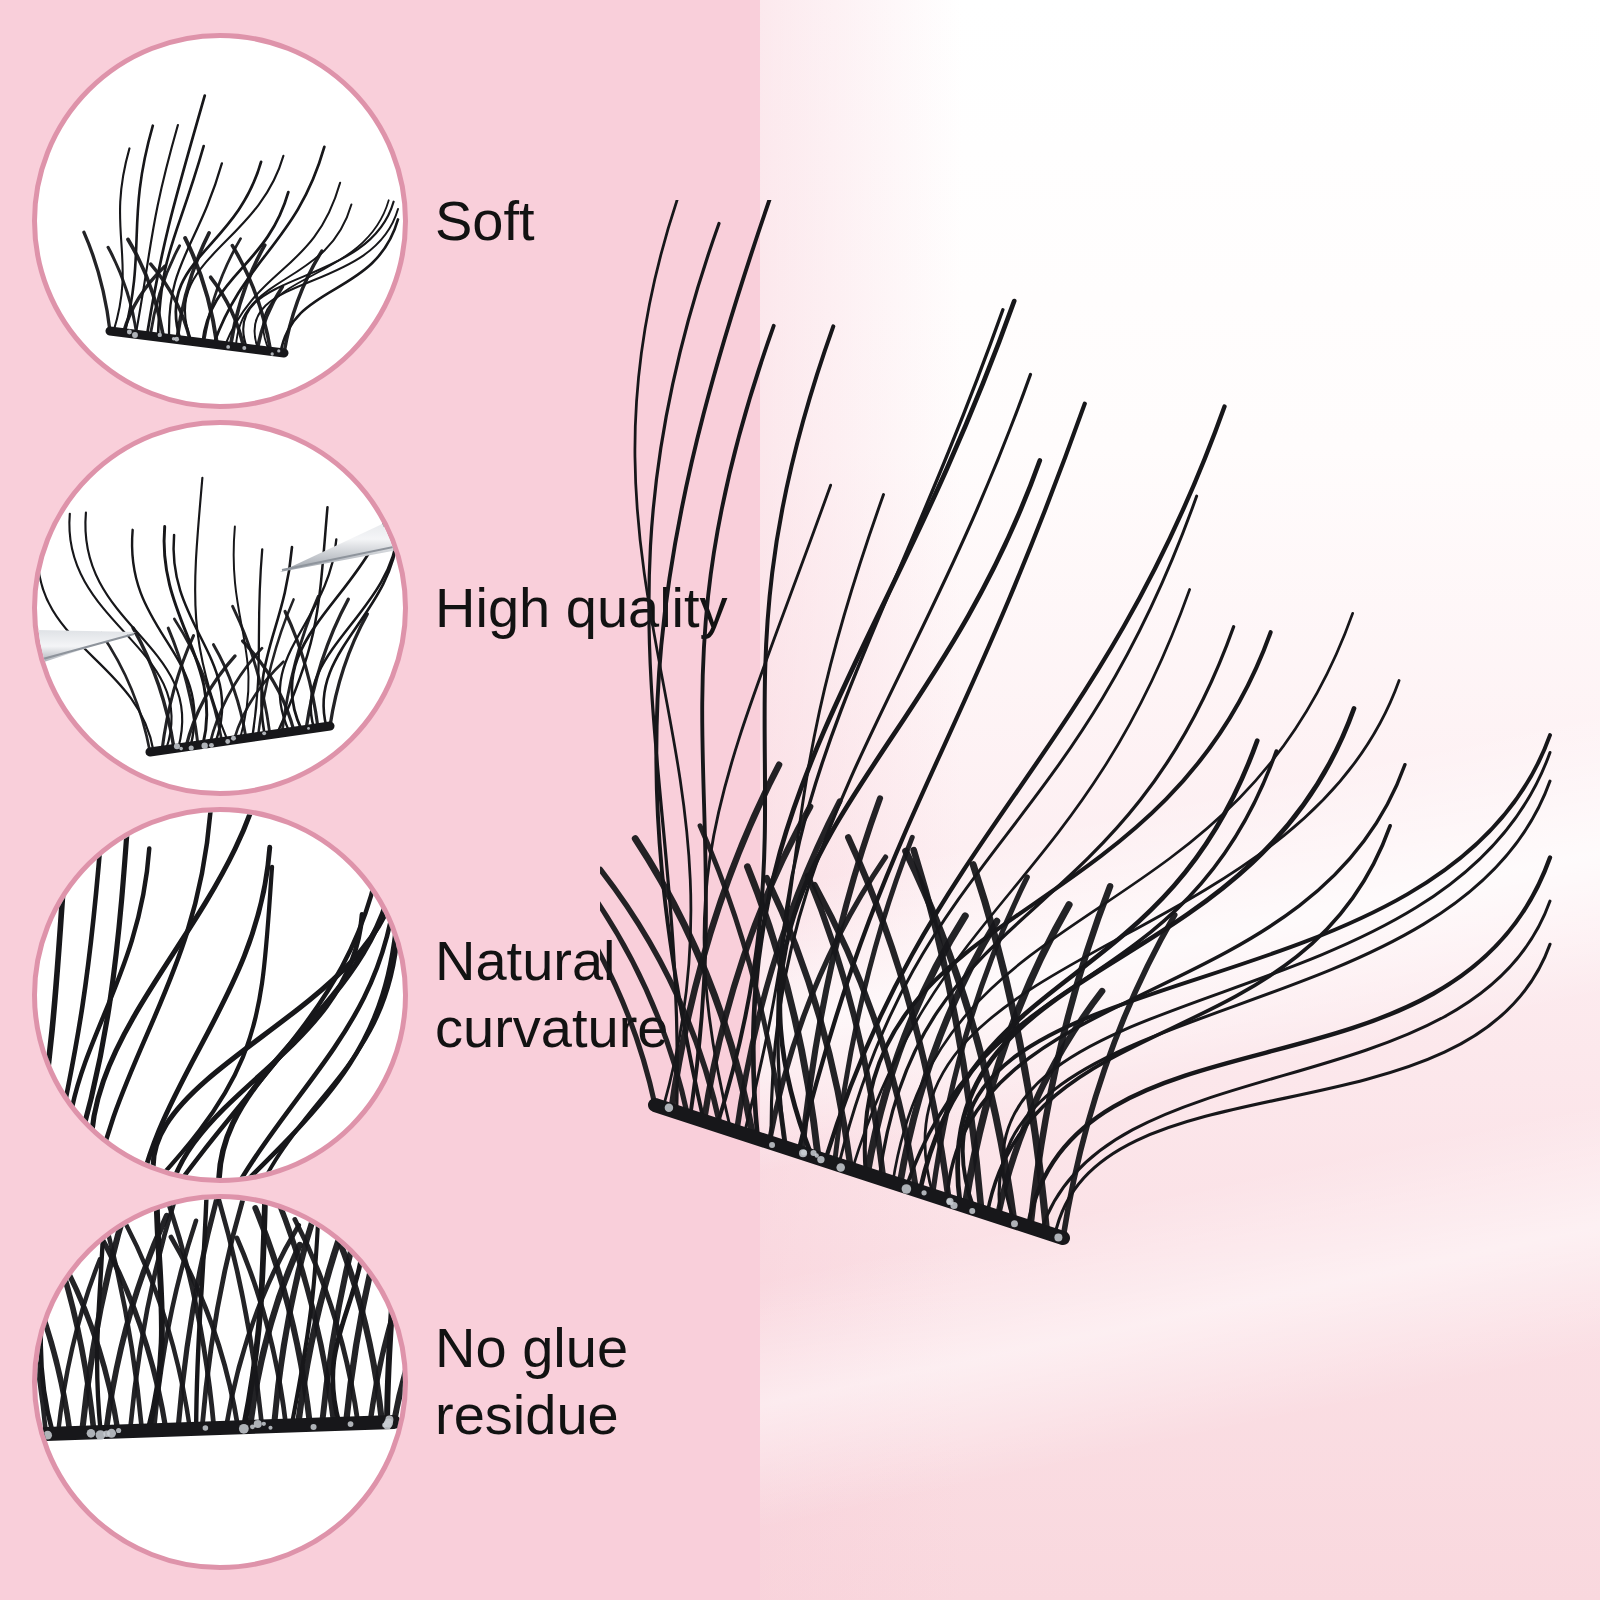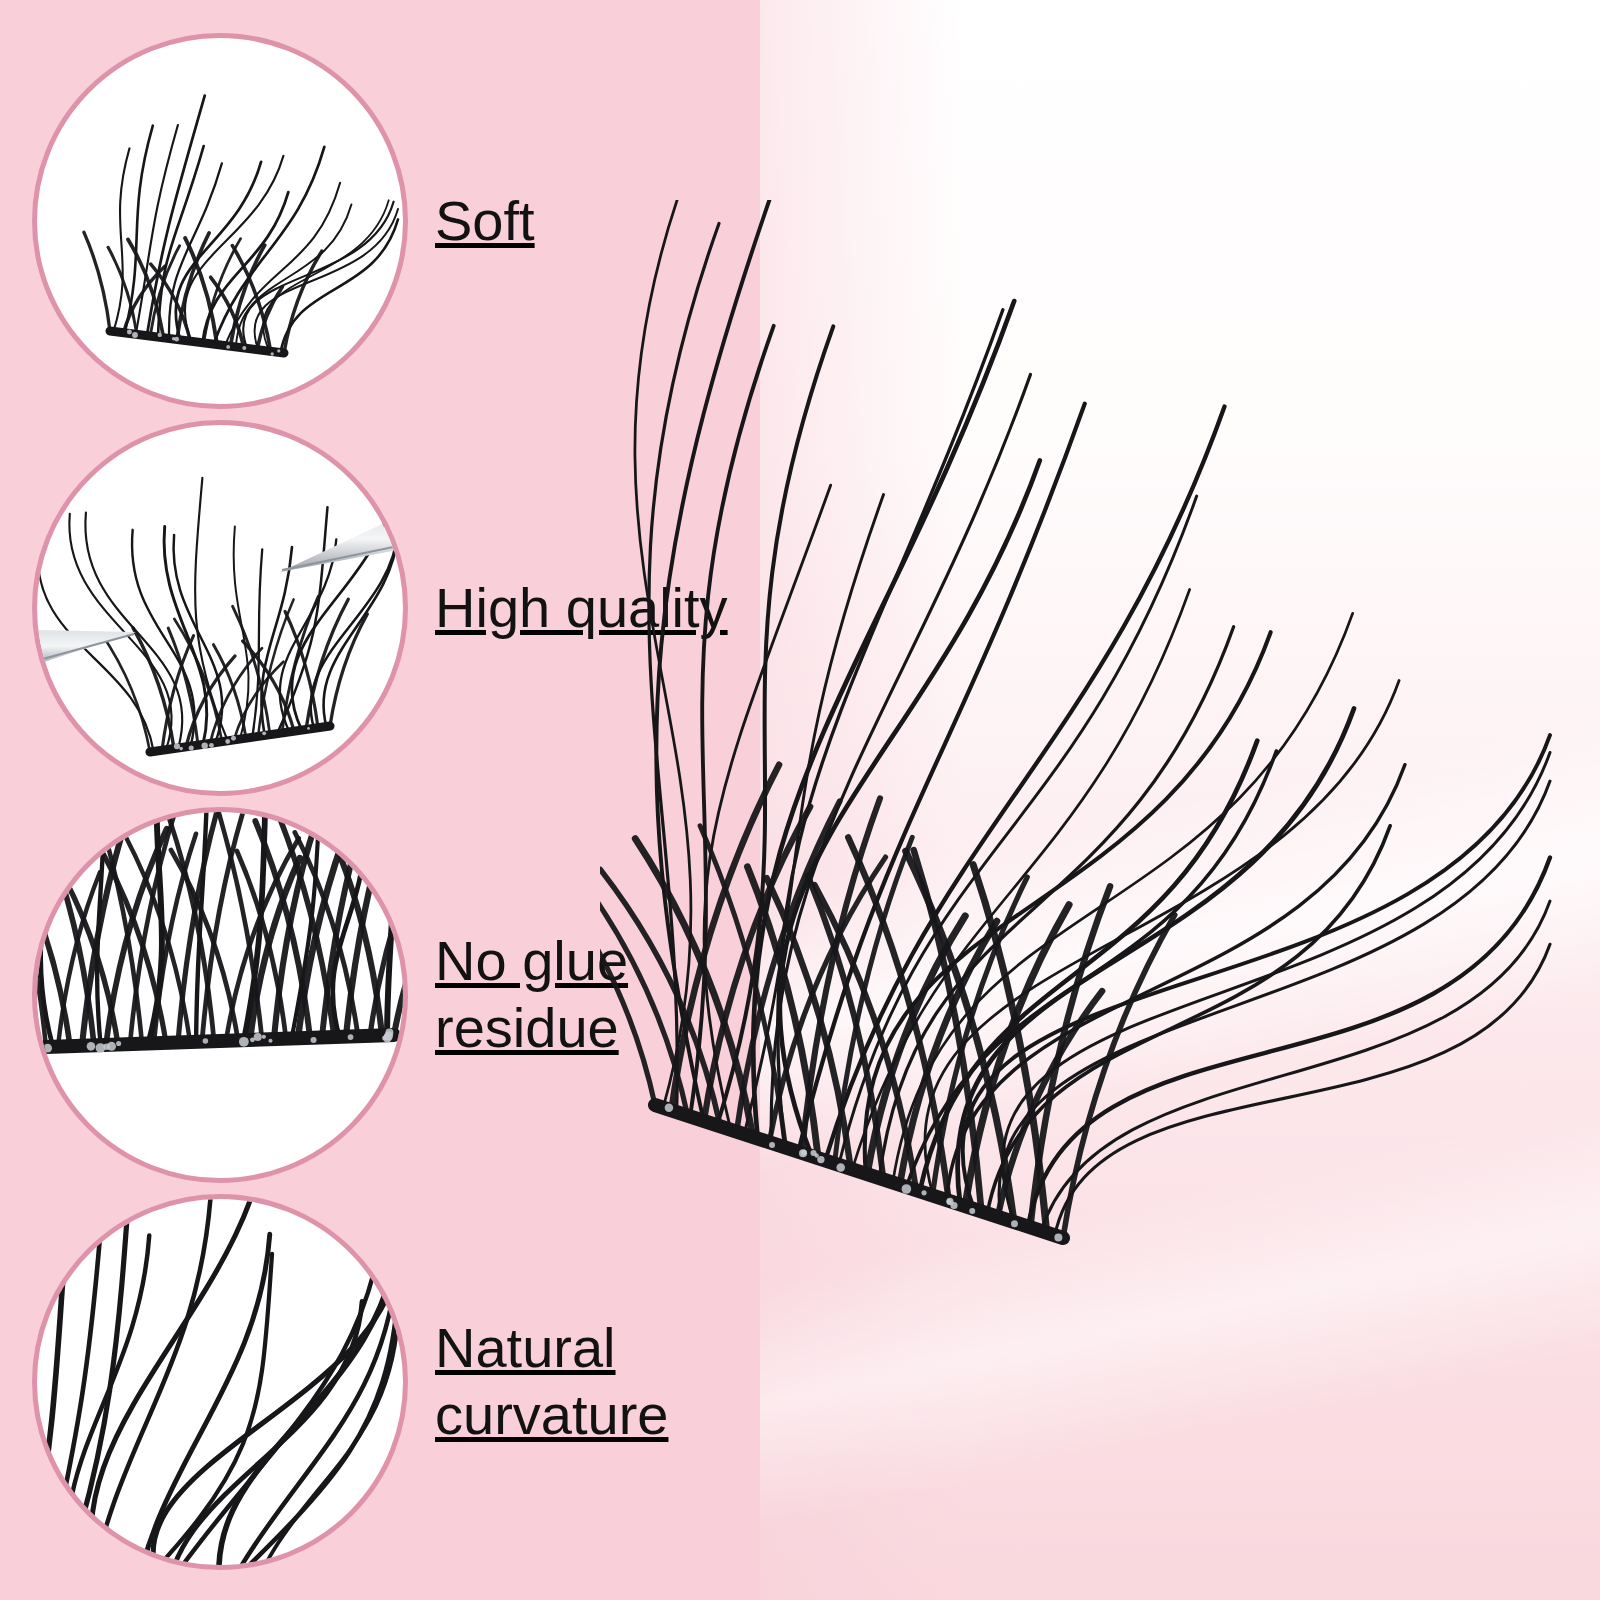--- a/index.html
+++ b/index.html
@@ -21,21 +21,21 @@
     content:"";position:absolute;inset:0;
     background:linear-gradient(90deg,rgba(248,206,216,.45) 0%,rgba(255,255,255,0) 24%);
   }
   .right-panel::after{
     content:"";position:absolute;inset:0;
     background:linear-gradient(168deg,
       rgba(255,255,255,0) 50%,rgba(255,255,255,.75) 58%,rgba(255,255,255,0) 66%,
       rgba(255,255,255,0) 72%,rgba(255,255,255,.5) 79%,rgba(255,255,255,0) 86%);
   }
   .feature-row{
-    position:absolute;left:32px;display:flex;align-items:center;gap:27px;height:376px;text-decoration:underline;
+    position:absolute;left:32px;display:flex;align-items:center;gap:27px;height:376px;
   }
   .feature-row:nth-of-type(1){top:33px;}
   .feature-row:nth-of-type(2){top:420px;}
   .feature-row:nth-of-type(3){top:807px;}
   .feature-row:nth-of-type(4){top:1194px;}
   .feature-circle{
     position:relative;flex:0 0 auto;box-sizing:border-box;
     width:376px;height:376px;border-radius:50%;
     background:var(--circle-fill,#fff);
     border:5px solid var(--circle-ring-pink,#DE93AA);
@@ -162,20 +162,45 @@
                 <stop offset="100%" stop-color="#9aa0a8"></stop>
               </linearGradient>
             </defs>
             <path d="M376,92 L376,128 L248,152 Z" fill="url(#svg-f1-tw)"></path>
             <path d="M376,124 L250,150" fill="none" stroke="#8e949c" stroke-width="2"></path>
             <path d="M0,210 L0,246 L104,212 Z" fill="url(#svg-f1-tw)"></path>
             <path d="M0,242 L102,214" fill="none" stroke="#8e949c" stroke-width="2"></path>
           </svg>
       </div>
       <div class="feature-label">High quality</div>
+    </div>
+
+    <div class="feature-row">
+      <div class="feature-circle">
+        <svg id="svg-f2" viewBox="0 0 376 376">
+            <g>
+              <path d="M-5.5,400.6 C25.629223049033,236.59413640029732 27.044774673655713,126.52419208620864 39.99260601047435,-54.74544662925223" fill="none" stroke="#17171A" stroke-width="5.626941740280017" stroke-linecap="round"></path>
+              <path d="M9.928571428571427,402.65714285714284 C47.22653104483278,238.21410788253442 59.70985229012835,164.3088027119293 72.69219715654481,-17.44402541790106" fill="none" stroke="#17171A" stroke-width="4.625812226673588" stroke-linecap="round"></path>
+              <path d="M25.357142857142847,404.7142857142857 C82.86973478184747,244.21332745470312 87.9877687464037,122.52010826296629 100.65889703005496,-54.875687708151304" fill="none" stroke="#17171A" stroke-width="5.203821467817761" stroke-linecap="round"></path>
+              <path d="M40.78571428571428,406.77142857142854 C9.414718120655255,263.6038884171983 105.95843596263107,199.7186845899075 117.26113650112293,41.48087705102142" fill="none" stroke="#17171A" stroke-width="4.442408193950541" stroke-linecap="round"></path>
+              <path d="M56.21428571428571,408.8285714285714 C82.62108382033048,244.94780477255048 166.01611587477143,179.1851051591519 178.95407113708887,-1.9462685132922957" fill="none" stroke="#17171A" stroke-width="4.54604281601496" stroke-linecap="round"></path>
+              <path d="M71.64285714285715,410.8857142857143 C3.979442838048385,234.66841264008625 223.06287087753535,117.52680009837013 236.97476311271652,-77.23969119416614" fill="none" stroke="#17171A" stroke-width="5.057768792845309" stroke-linecap="round"></path>
+              <path d="M87.07142857142856,412.9428571428571 C233.14657787564184,267.6841689103245 228.56966617052177,220.40292095926142 240.03745734677435,59.85384449172534" fill="none" stroke="#17171A" stroke-width="4.242092110449448" stroke-linecap="round"></path>
+              <path d="M102.5,415 C118.15361306318347,275.8787794888925 226.7728931350953,194.09611059803638 237.7561473859722,40.33055108575974" fill="none" stroke="#17171A" stroke-width="4.941679601557553" stroke-linecap="round"></path>
+              <path d="M117.92857142857142,417.0571428571429 C234.69524859668817,243.88693795084325 341.3601930276224,189.19451218826492 355.0315249939092,-2.204135339750451" fill="none" stroke="#17171A" stroke-width="4.461771156871691" stroke-linecap="round"></path>
+              <path d="M133.3571428571429,419.1142857142857 C132.59854204668525,287.656535480192 319.6826243627816,252.72425415465563 330.06086780231533,107.42884600118367" fill="none" stroke="#17171A" stroke-width="4.815276009845547" stroke-linecap="round"></path>
+              <path d="M148.78571428571428,421.1714285714286 C25.243734104308828,278.426359900349 354.7306524733358,219.28089877936154 366,61.51003340606303" fill="none" stroke="#17171A" stroke-width="5.110246415948495" stroke-linecap="round"></path>
+              <path d="M164.2142857142857,423.2285714285714 C297.6346694322822,292.39004206728384 355.6706424188457,244.37712553402127 366,99.76611939786136" fill="none" stroke="#17171A" stroke-width="4.570477504399605" stroke-linecap="round"></path>
+              <path d="M179.6428571428571,425.2857142857143 C253.61925442963044,274.7377295229228 354.1146327818849,228.58956559510142 366,62.19442454148981" fill="none" stroke="#17171A" stroke-width="4.548576240427792" stroke-linecap="round"></path>
+              <path d="M195.07142857142858,427.34285714285716 C142.58837401002256,263.5222390237093 353.0667933063831,220.58165570569506 366,39.51676199505795" fill="none" stroke="#17171A" stroke-width="5.606002459768206" stroke-linecap="round"></path>
+              <path d="M210.5,429.4 C245.37304189985457,295.4193522318536 355.42258043935686,272.9055057700767 366,124.82163192107276" fill="none" stroke="#17171A" stroke-width="3.813698363606818" stroke-linecap="round"></path>
+            </g>
+          </svg>
+      </div>
+      <div class="feature-label">Natural curvature</div>
     </div>
 
     <div class="feature-row">
       <div class="feature-circle">
         <svg id="svg-f3" viewBox="0 0 376 376">
             <g>
               <path d="M14,240 Q0.7169806936755787,106.48497565621508 -39.132077225297685,-2.754589715972571" fill="none" stroke="#17171A" stroke-width="4.555299859680236" stroke-linecap="round" opacity="0.95"></path>
               <path d="M26,239.58620689655172 Q36.46990655260161,143.68929344289455 67.87962621040643,65.22818243535687" fill="none" stroke="#17171A" stroke-width="4.41490219635889" stroke-linecap="round" opacity="0.95"></path>
               <path d="M38,239.17241379310346 Q24.768687334540303,140.1507528538254 -14.925250661838795,59.13303026714334" fill="none" stroke="#17171A" stroke-width="5.628206186229363" stroke-linecap="round" opacity="0.95"></path>
               <path d="M50,238.75862068965517 Q65.85343171432615,83.1531945805852 113.41372685730457,-44.160335872290204" fill="none" stroke="#17171A" stroke-width="6.070559198549018" stroke-linecap="round" opacity="0.95"></path>
@@ -229,45 +254,20 @@
               <circle cx="220.4473874727264" cy="232.83260108460672" r="2.456114895958453" fill="#C9CED4" opacity="0.85"></circle>
               <circle cx="231.81014897674322" cy="229.83016087627038" r="2.156470974916592" fill="#C9CED4" opacity="0.85"></circle>
               <circle cx="352.6876278668642" cy="231.0195534627419" r="2.515234342655167" fill="#C9CED4" opacity="0.85"></circle>
               <circle cx="173.37962293066084" cy="234.01017345162109" r="2.7808795843739063" fill="#C9CED4" opacity="0.85"></circle>
               <circle cx="86.63881219178438" cy="236.48605260066688" r="2.5588947923667726" fill="#C9CED4" opacity="0.85"></circle>
               <circle cx="355.3486598441377" cy="231.1536612007767" r="4.3088512602169065" fill="#C9CED4" opacity="0.85"></circle>
             </g>
           </svg>
       </div>
       <div class="feature-label">No glue residue</div>
-    </div>
-
-    <div class="feature-row">
-      <div class="feature-circle">
-        <svg id="svg-f2" viewBox="0 0 376 376">
-            <g>
-              <path d="M-5.5,400.6 C25.629223049033,236.59413640029732 27.044774673655713,126.52419208620864 39.99260601047435,-54.74544662925223" fill="none" stroke="#17171A" stroke-width="5.626941740280017" stroke-linecap="round"></path>
-              <path d="M9.928571428571427,402.65714285714284 C47.22653104483278,238.21410788253442 59.70985229012835,164.3088027119293 72.69219715654481,-17.44402541790106" fill="none" stroke="#17171A" stroke-width="4.625812226673588" stroke-linecap="round"></path>
-              <path d="M25.357142857142847,404.7142857142857 C82.86973478184747,244.21332745470312 87.9877687464037,122.52010826296629 100.65889703005496,-54.875687708151304" fill="none" stroke="#17171A" stroke-width="5.203821467817761" stroke-linecap="round"></path>
-              <path d="M40.78571428571428,406.77142857142854 C9.414718120655255,263.6038884171983 105.95843596263107,199.7186845899075 117.26113650112293,41.48087705102142" fill="none" stroke="#17171A" stroke-width="4.442408193950541" stroke-linecap="round"></path>
-              <path d="M56.21428571428571,408.8285714285714 C82.62108382033048,244.94780477255048 166.01611587477143,179.1851051591519 178.95407113708887,-1.9462685132922957" fill="none" stroke="#17171A" stroke-width="4.54604281601496" stroke-linecap="round"></path>
-              <path d="M71.64285714285715,410.8857142857143 C3.979442838048385,234.66841264008625 223.06287087753535,117.52680009837013 236.97476311271652,-77.23969119416614" fill="none" stroke="#17171A" stroke-width="5.057768792845309" stroke-linecap="round"></path>
-              <path d="M87.07142857142856,412.9428571428571 C233.14657787564184,267.6841689103245 228.56966617052177,220.40292095926142 240.03745734677435,59.85384449172534" fill="none" stroke="#17171A" stroke-width="4.242092110449448" stroke-linecap="round"></path>
-              <path d="M102.5,415 C118.15361306318347,275.8787794888925 226.7728931350953,194.09611059803638 237.7561473859722,40.33055108575974" fill="none" stroke="#17171A" stroke-width="4.941679601557553" stroke-linecap="round"></path>
-              <path d="M117.92857142857142,417.0571428571429 C234.69524859668817,243.88693795084325 341.3601930276224,189.19451218826492 355.0315249939092,-2.204135339750451" fill="none" stroke="#17171A" stroke-width="4.461771156871691" stroke-linecap="round"></path>
-              <path d="M133.3571428571429,419.1142857142857 C132.59854204668525,287.656535480192 319.6826243627816,252.72425415465563 330.06086780231533,107.42884600118367" fill="none" stroke="#17171A" stroke-width="4.815276009845547" stroke-linecap="round"></path>
-              <path d="M148.78571428571428,421.1714285714286 C25.243734104308828,278.426359900349 354.7306524733358,219.28089877936154 366,61.51003340606303" fill="none" stroke="#17171A" stroke-width="5.110246415948495" stroke-linecap="round"></path>
-              <path d="M164.2142857142857,423.2285714285714 C297.6346694322822,292.39004206728384 355.6706424188457,244.37712553402127 366,99.76611939786136" fill="none" stroke="#17171A" stroke-width="4.570477504399605" stroke-linecap="round"></path>
-              <path d="M179.6428571428571,425.2857142857143 C253.61925442963044,274.7377295229228 354.1146327818849,228.58956559510142 366,62.19442454148981" fill="none" stroke="#17171A" stroke-width="4.548576240427792" stroke-linecap="round"></path>
-              <path d="M195.07142857142858,427.34285714285716 C142.58837401002256,263.5222390237093 353.0667933063831,220.58165570569506 366,39.51676199505795" fill="none" stroke="#17171A" stroke-width="5.606002459768206" stroke-linecap="round"></path>
-              <path d="M210.5,429.4 C245.37304189985457,295.4193522318536 355.42258043935686,272.9055057700767 366,124.82163192107276" fill="none" stroke="#17171A" stroke-width="3.813698363606818" stroke-linecap="round"></path>
-            </g>
-          </svg>
-      </div>
-      <div class="feature-label">Natural curvature</div>
     </div>
 
   </div>
 
   <div class="right-panel"></div>
 
   <svg id="svg-hero" class="hero-svg" viewBox="0 0 960 1100">
       <g>
         <path d="M55,905 Q26.245246153092015,771.4653506826144 -60.01901538763194,662.2097285138443" fill="none" stroke="#17171A" stroke-width="5.1402386561036115" stroke-linecap="round" opacity="0.95"></path>
         <path d="M71.32,910.32 Q98.25921270762802,720.2532916518907 179.07685083051211,564.7441666398012" fill="none" stroke="#17171A" stroke-width="6.453267864324153" stroke-linecap="round" opacity="0.95"></path>

